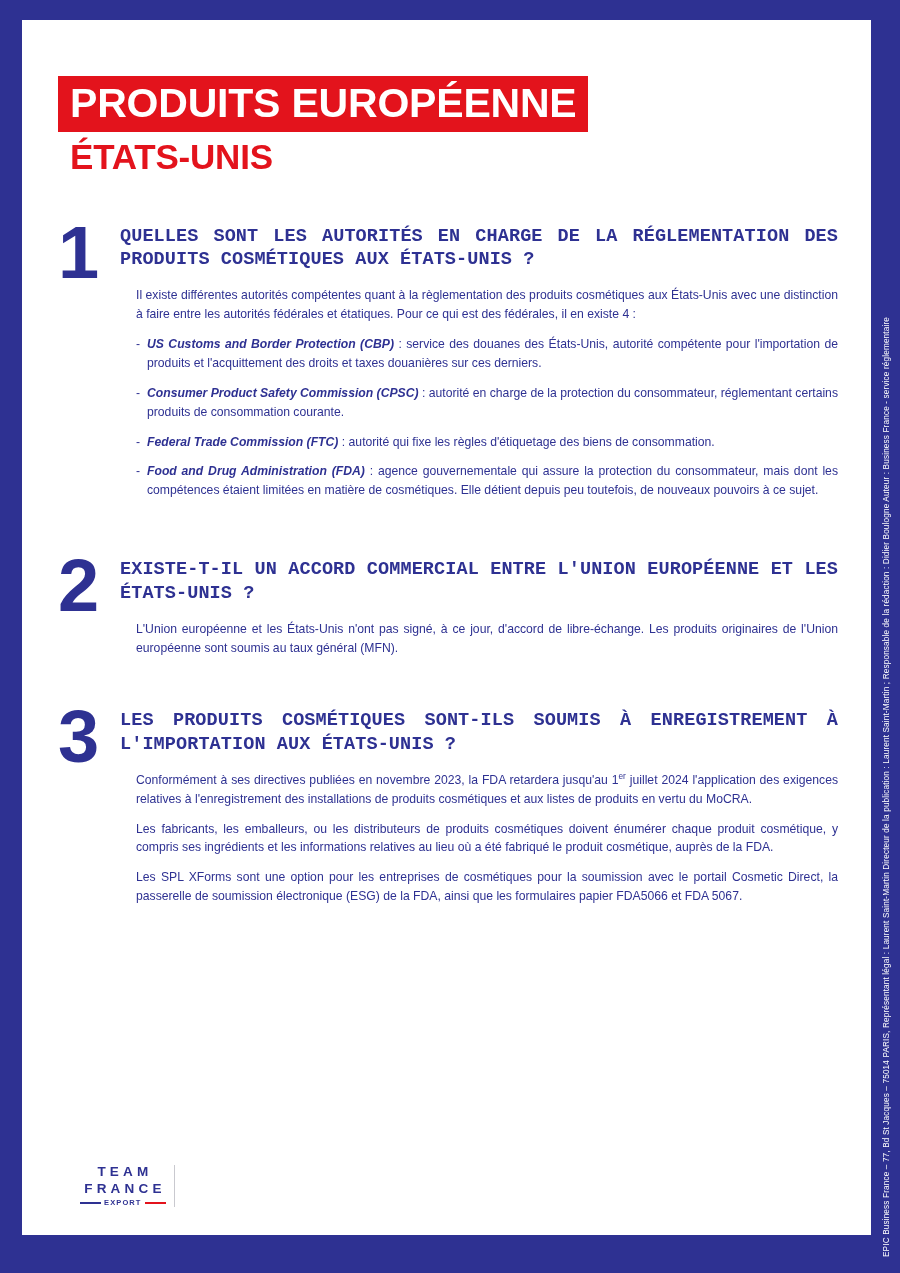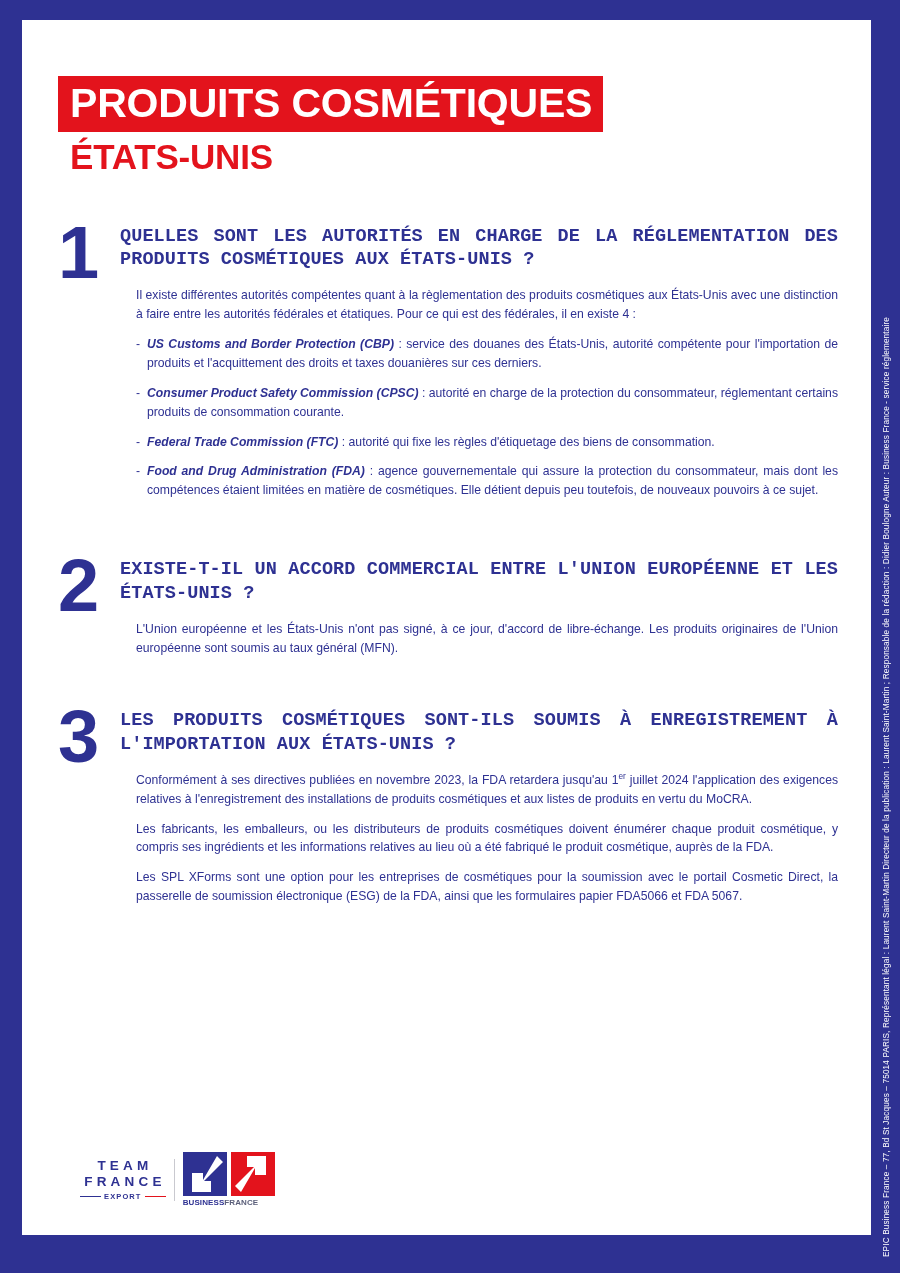--- a/index.html
+++ b/index.html
@@ -222,21 +222,21 @@
 </head>
 <body>
 
 <div class="page">
 
   <div class="page-inner">
 
     <div class="content">
 
       <div>
-        <div class="title-band">PRODUITS COSMÉTIQUES</div>
+        <div class="title-band">PRODUITS EUROPÉENNE</div>
         <div class="title-sub">ÉTATS-UNIS</div>
       </div>
 
       <div class="section sec1">
         <div class="sec-head">
           <div class="sec-num">1</div>
           <h2 class="sec-title">QUELLES SONT LES AUTORITÉS EN CHARGE DE LA RÉGLEMENTATION DES PRODUITS COSMÉTIQUES AUX ÉTATS-UNIS ?</h2>
         </div>
         <div class="sec-body">
           <p>Il existe différentes autorités compétentes quant à la règlementation des produits cosmétiques aux États-Unis avec une distinction à faire entre les autorités fédérales et étatiques. Pour ce qui est des fédérales, il en existe 4 :</p>
@@ -294,29 +294,20 @@
         <div class="tfe-france">FRANCE</div>
         <div class="tfe-export-row">
           <span class="tfe-rule-l"></span>
           <span class="tfe-export">EXPORT</span>
           <span class="tfe-rule-r"></span>
         </div>
       </div>
 
       <div class="logo-sep"></div>
 
-      <div class="bf">
-        <svg class="bf-mark" width="92" height="44" viewBox="0 0 92 44">
-          <rect x="0" y="0" width="44" height="44" fill="#2e3192"></rect>
-          <rect x="48" y="0" width="44" height="44" fill="#e3131c"></rect>
-          <path d="M34 4 L40 10 L21 29 L28 29 L28 40 L9 40 L9 21 L20 21 L20 28 Z" fill="#ffffff"></path>
-          <path d="M58 40 L52 34 L71 15 L64 15 L64 4 L83 4 L83 23 L72 23 L72 16 Z" fill="#ffffff"></path>
-        </svg>
-        <div class="bf-word"><span class="b1">BUSINESS</span><span class="b2">FRANCE</span></div>
-      </div>
 
     </div>
 
   </div>
 
   <div class="credit-band">
     <span class="credit-text">EPIC Business France – 77, Bd St Jacques – 75014 PARIS, Représentant légal : Laurent Saint-Martin Directeur de la publication : Laurent Saint-Martin ; Responsable de la rédaction : Didier Boulogne Auteur : Business France - service réglementaire</span>
   </div>
 
 </div>

